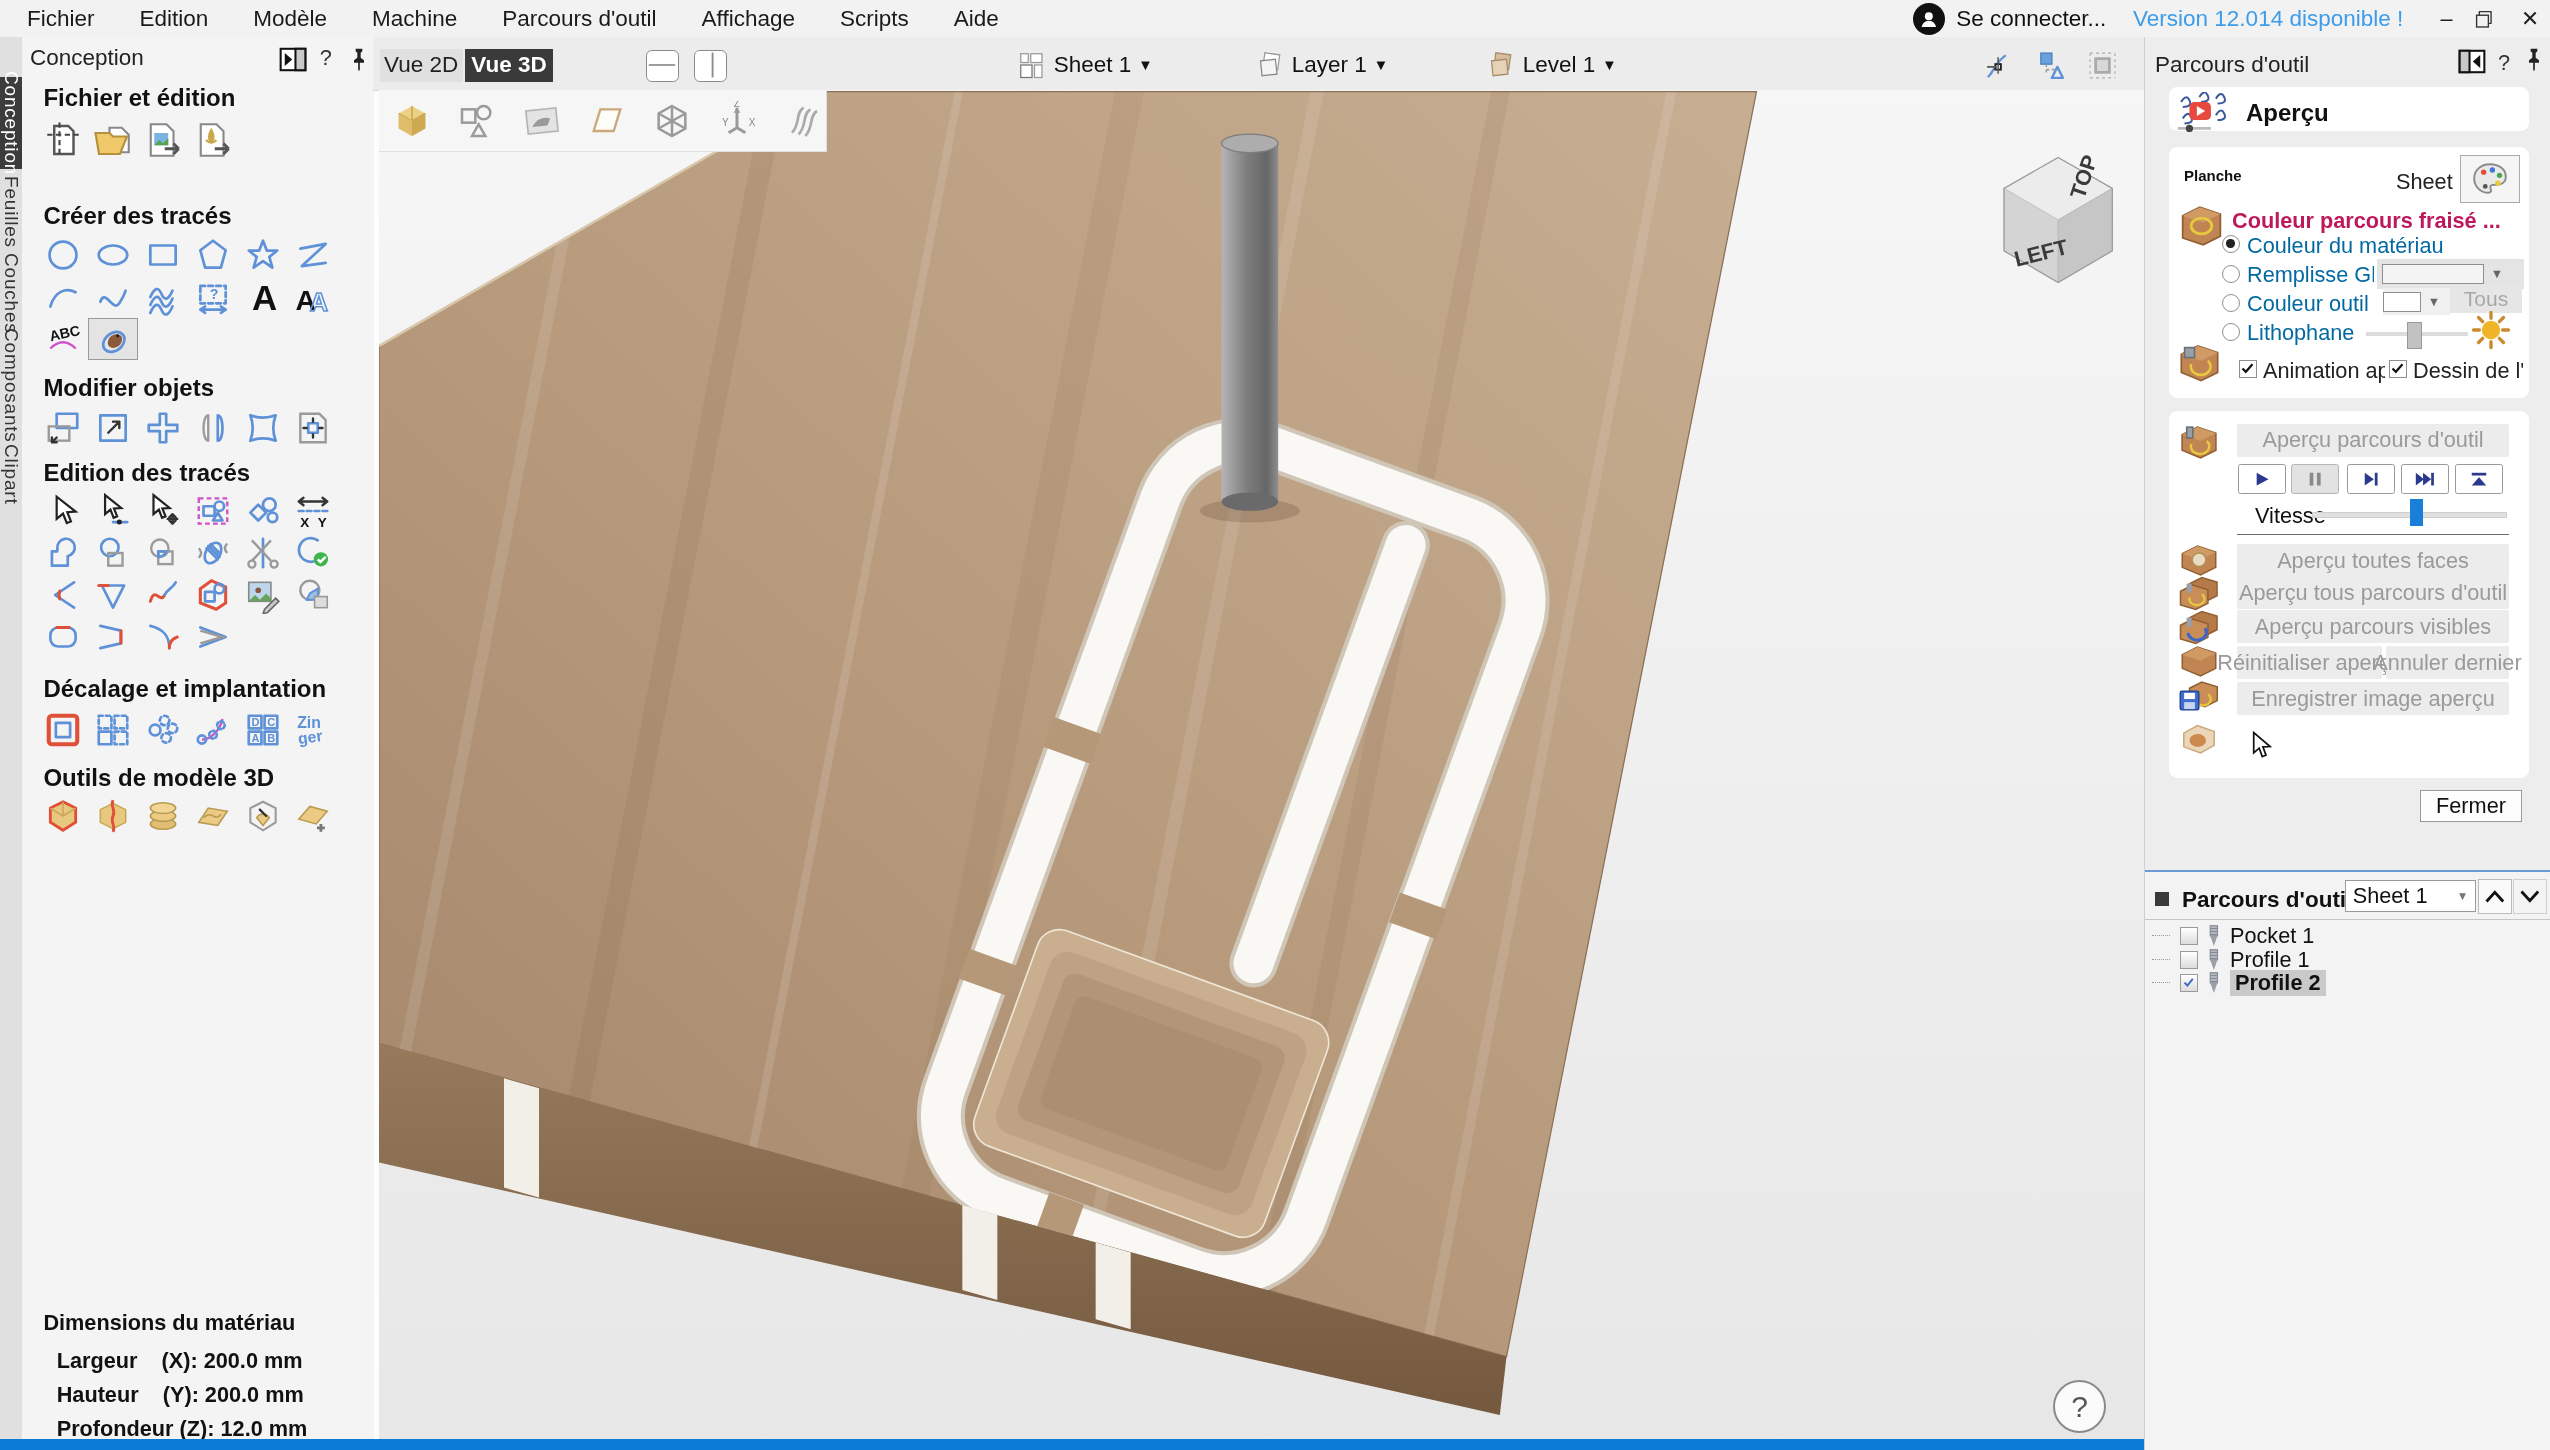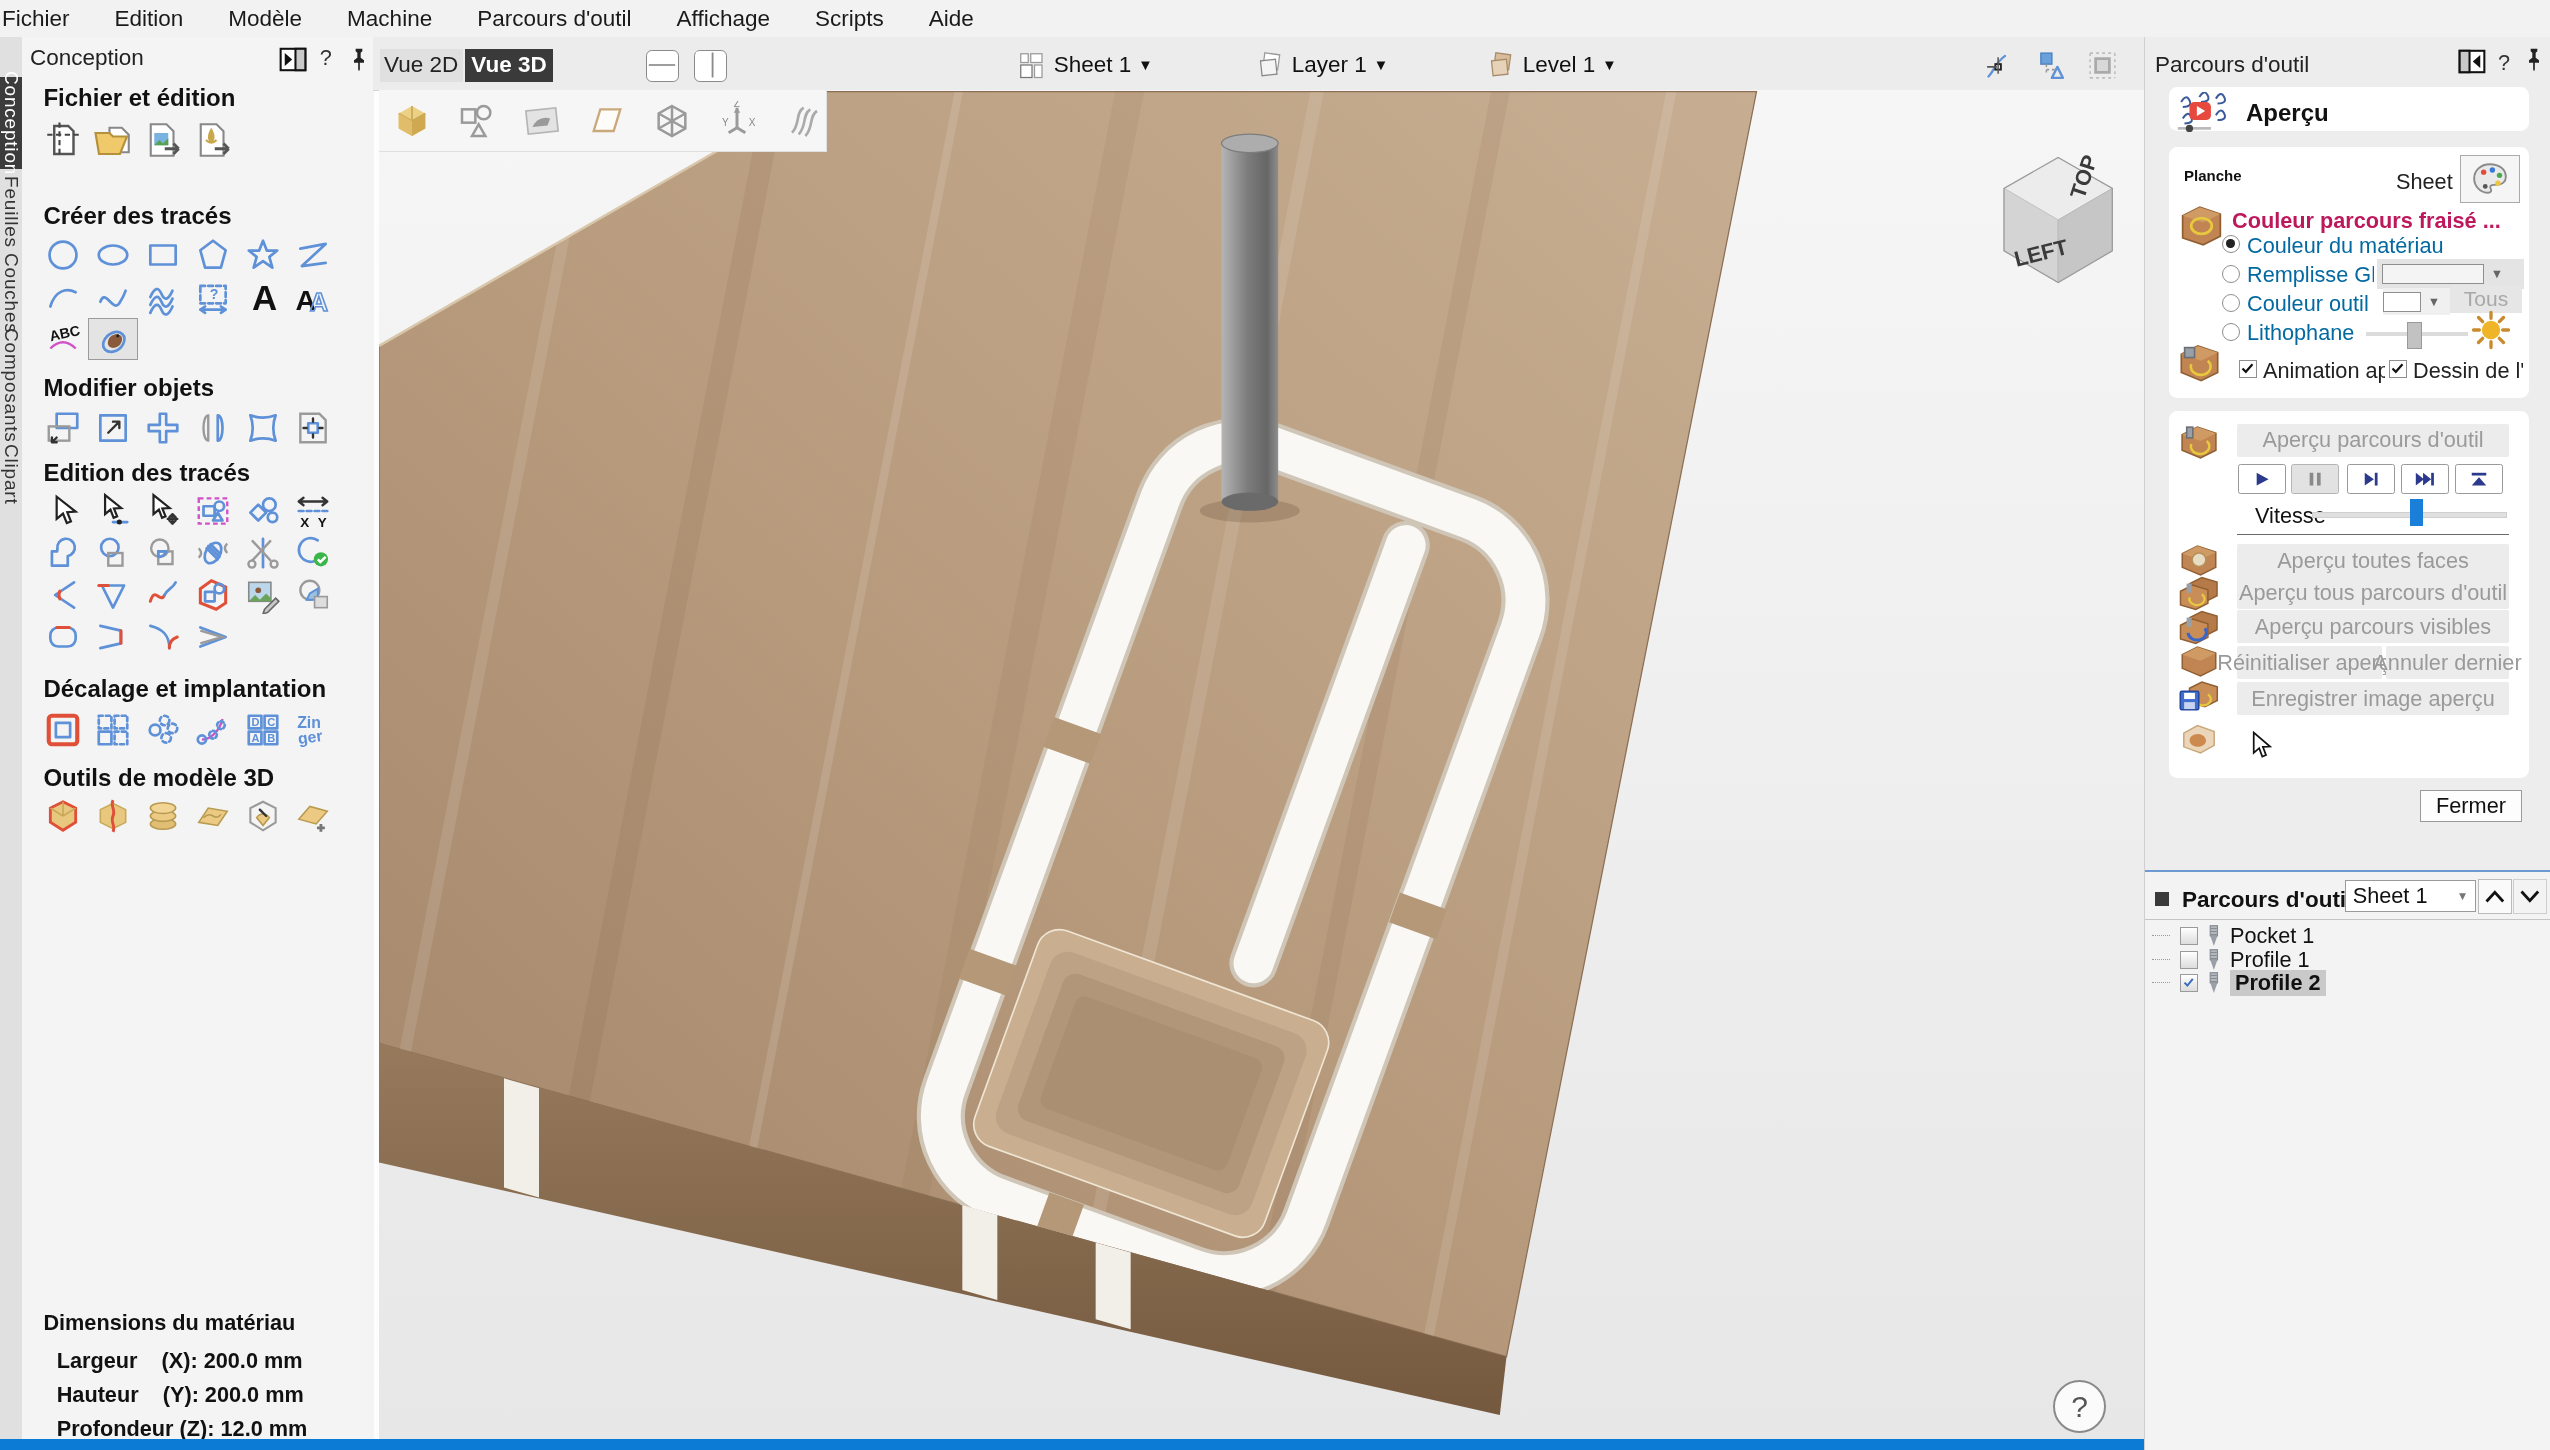--- a/index.html
+++ b/index.html
@@ -1,21 +1,21 @@
 <!DOCTYPE html>
 <html style="font-size:13.3px"><head>
 <meta charset="utf-8">
 <style>
   html,body{margin:0;padding:0;background:#e8e8e8;font-family:"Liberation Sans",sans-serif;}
   #app{position:relative;width:2550px;height:1450px;overflow:hidden;background:#ededed;}
   .abs{position:absolute;}
   
   #menubar{left:0;top:0;width:2550px;height:37px;background:#f2f2f2;border-bottom:0.8px solid #dcdcdc;display:flex;align-items:center;}
   .menu-item{padding:0 22.5px;font-size:22.5px;color:#1a1a1a;height:37px;display:flex;align-items:center;cursor:default;}
-  .menu-item:first-child{padding-left:2px;}
+  .menu-item:first-child{padding-left:27px;}
   #titlebar-right{position:absolute;right:5px;top:0;height:37px;display:flex;align-items:center;gap:11.7px;}
   #avatar{width:32px;height:32px;border-radius:50%;background:#111;display:flex;align-items:center;justify-content:center;}
   #signin{font-size:22.5px;color:#111;}
   #update-link{font-size:22.5px;color:#3d9ce9;margin-left:15px;margin-right:16.7px;}
   .winbtn{font-size:21.7px;color:#222;width:30px;text-align:center;}
   
   #tabstrip{left:0;top:37px;width:21.7px;height:1414px;background:#e0e0e0;}
   .vtab{position:absolute;left:0;width:21.7px;writing-mode:vertical-rl;font-size:19px;color:#333;display:flex;align-items:center;justify-content:center;letter-spacing:0.8px;}
   .vtab.active{background:#3c3c3c;color:#fff;}
   
@@ -84,20 +84,38 @@
 
   <div id="menubar" class="abs">
     <div class="menu-item">Fichier</div>
     <div class="menu-item">Edition</div>
     <div class="menu-item">Modèle</div>
     <div class="menu-item">Machine</div>
     <div class="menu-item">Parcours d'outil</div>
     <div class="menu-item">Affichage</div>
     <div class="menu-item">Scripts</div>
     <div class="menu-item">Aide</div>
+    <div id="titlebar-right">
+      <div id="avatar">
+        <svg class="ic" width="21.7" height="21.7" viewBox="0 0 24 24">
+            <circle cx="12" cy="9" r="4.4" fill="#fff"></circle>
+            <path d="M4 21c1-5 5-7 8-7s7 2 8 7z" fill="#fff"></path>
+          </svg>
+      </div>
+      <div id="signin">Se connecter...</div>
+      <div id="update-link">Version 12.014 disponible !</div>
+      <div class="winbtn">–</div>
+      <div class="winbtn">
+        <svg class="ic" width="21.7" height="21.7" viewBox="0 0 24 24">
+            <rect x="7" y="4" width="13" height="13" class="k"></rect>
+            <rect x="4" y="8" width="13" height="13" fill="#f2f2f2" stroke="#333" stroke-width="1.5"></rect>
+          </svg>
+      </div>
+      <div class="winbtn">✕</div>
+    </div>
   </div>
 
   <div id="tabstrip" class="abs">
     <div class="vtab active" style="top:40px;height:92px;">Conception</div>
     <div class="vtab" style="top:139px;height:72px;">Feuilles</div>
     <div class="vtab" style="top:220px;height:72px;">Couches</div>
     <div class="vtab" style="top:300px;height:97px;">Composants</div>
     <div class="vtab" style="top:405px;height:65px;">Clipart</div>
   </div>
 

